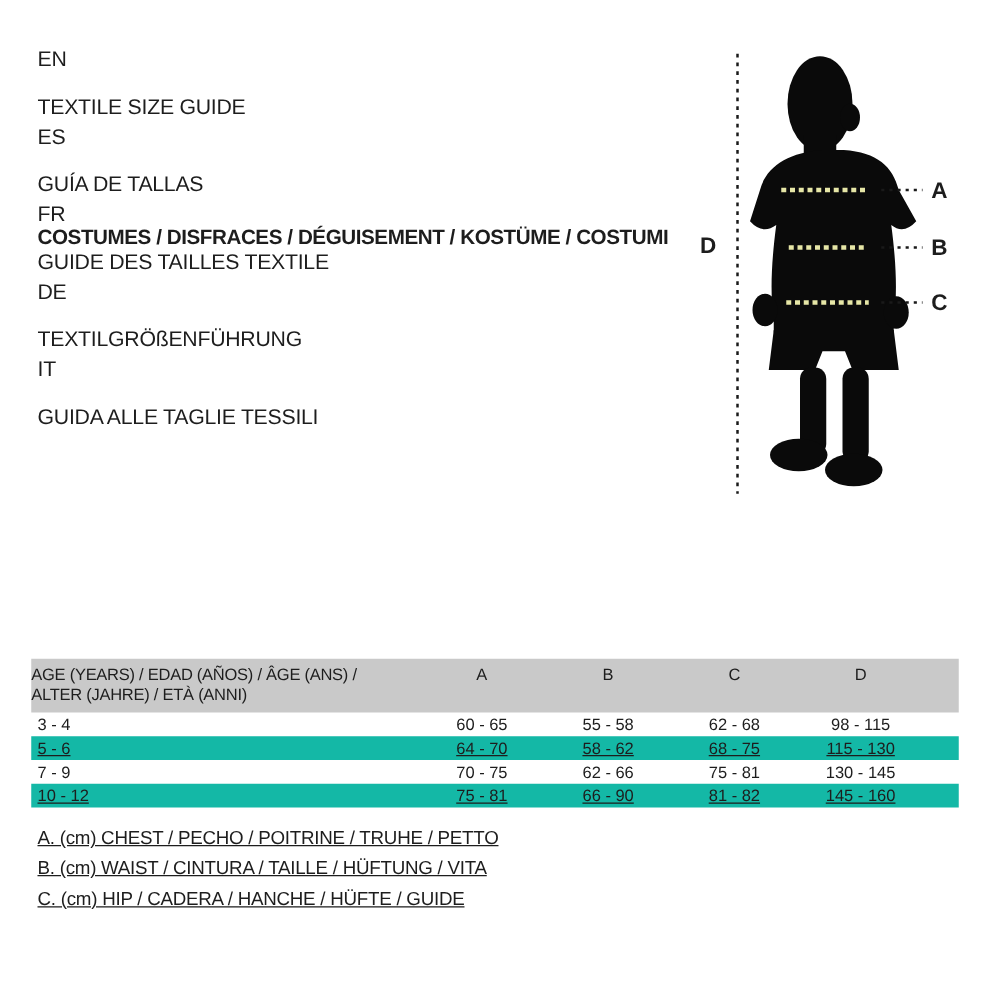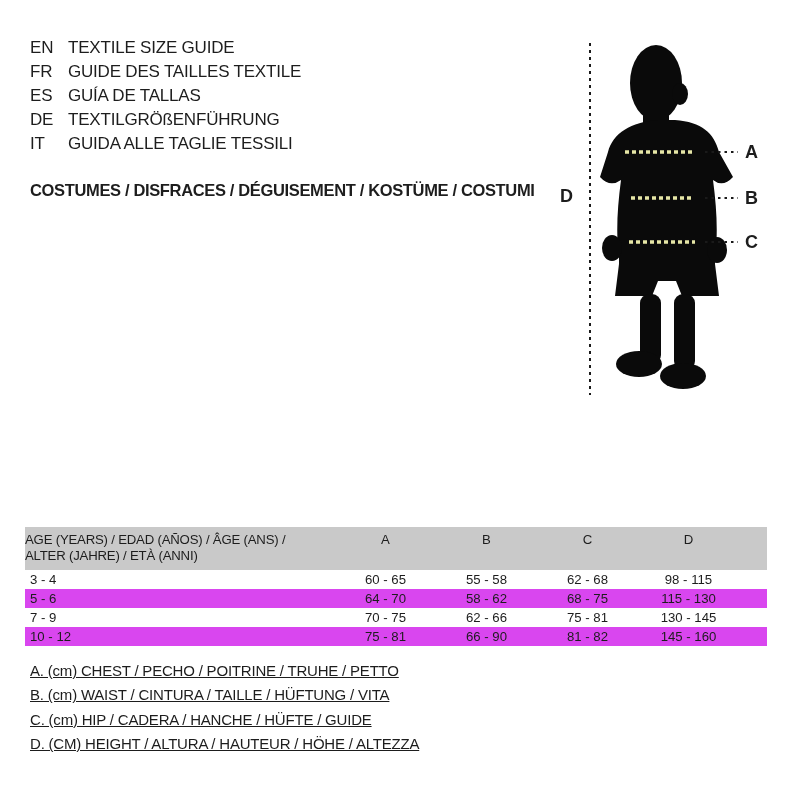--- a/index.html
+++ b/index.html
@@ -7,21 +7,21 @@
   body {
     width:800px; height:800px; background:#ffffff;
     font-family:"Liberation Sans", sans-serif;
     color:#1d1d1d;
     -webkit-font-smoothing:antialiased;
   }
   .page { position:relative; width:800px; height:800px; overflow:hidden; background:#fff; }
 
   
   .lang-list { position:absolute; left:30px; top:36px; font-size:17px; line-height:24px; letter-spacing:-0.2px; }
-  .lang-row { display:flex; white-space:nowrap; }
+  .lang-row { display:flex; white-space:nowrap;flex-direction:column; }
   .lang-code { width:38px; flex:0 0 38px; }
 
   
   .category {
     position:absolute; left:30px; top:181px;
     font-size:16.5px; font-weight:bold; letter-spacing:-0.35px; white-space:nowrap;
   }
 
   
   .fig-svg { position:absolute; left:555px; top:30px; }
@@ -39,45 +39,45 @@
   .t-header {
     display:grid; grid-template-columns:310px 101px 101px 101px 101px 1fr;
     background:#c9c9c9; padding:5px 0 6px 0;
   }
   .t-agehead { padding-left:0; line-height:16px; letter-spacing:-0.2px; }
   .t-colhead { text-align:center; line-height:16px; }
   .t-body .t-row {
     display:grid; grid-template-columns:310px 101px 101px 101px 101px 1fr;
     height:19px; align-items:center;
   }
-  .t-row.alt { background:#d946ef; }
+  .t-row.alt { background:#14b8a6;text-decoration:underline; }
   .t-age { padding-left:5px; }
   .t-val { text-align:center; }
 
   
   .legend { position:absolute; left:30px; top:659px; font-size:15px; line-height:24.4px; letter-spacing:-0.2px; }
   .legend div { white-space:nowrap;text-decoration:underline; }
 </style>
 </head>
 <body>
 
 <div class="page">
 
   <div class="lang-list">
     <div class="lang-row">
       <span class="lang-code">EN</span>
       <span class="lang-label">TEXTILE SIZE GUIDE</span>
     </div>
     <div class="lang-row">
+      <span class="lang-code">ES</span>
+      <span class="lang-label">GUÍA DE TALLAS</span>
+    </div>
+    <div class="lang-row">
       <span class="lang-code">FR</span>
       <span class="lang-label">GUIDE DES TAILLES TEXTILE</span>
-    </div>
-    <div class="lang-row">
-      <span class="lang-code">ES</span>
-      <span class="lang-label">GUÍA DE TALLAS</span>
     </div>
     <div class="lang-row">
       <span class="lang-code">DE</span>
       <span class="lang-label">TEXTILGRÖßENFÜHRUNG</span>
     </div>
     <div class="lang-row">
       <span class="lang-code">IT</span>
       <span class="lang-label">GUIDA ALLE TAGLIE TESSILI</span>
     </div>
   </div>
@@ -165,16 +165,15 @@
         <div class="t-val">145 - 160</div>
         <div></div>
       </div>
     </div>
   </div>
 
   <div class="legend">
     <div>A. (cm) CHEST / PECHO / POITRINE / TRUHE / PETTO</div>
     <div>B. (cm) WAIST / CINTURA / TAILLE / HÜFTUNG / VITA</div>
     <div>C. (cm) HIP / CADERA / HANCHE / HÜFTE / GUIDE</div>
-    <div>D. (CM) HEIGHT / ALTURA / HAUTEUR / HÖHE / ALTEZZA</div>
   </div>
 
 </div>
 
 </body></html>

